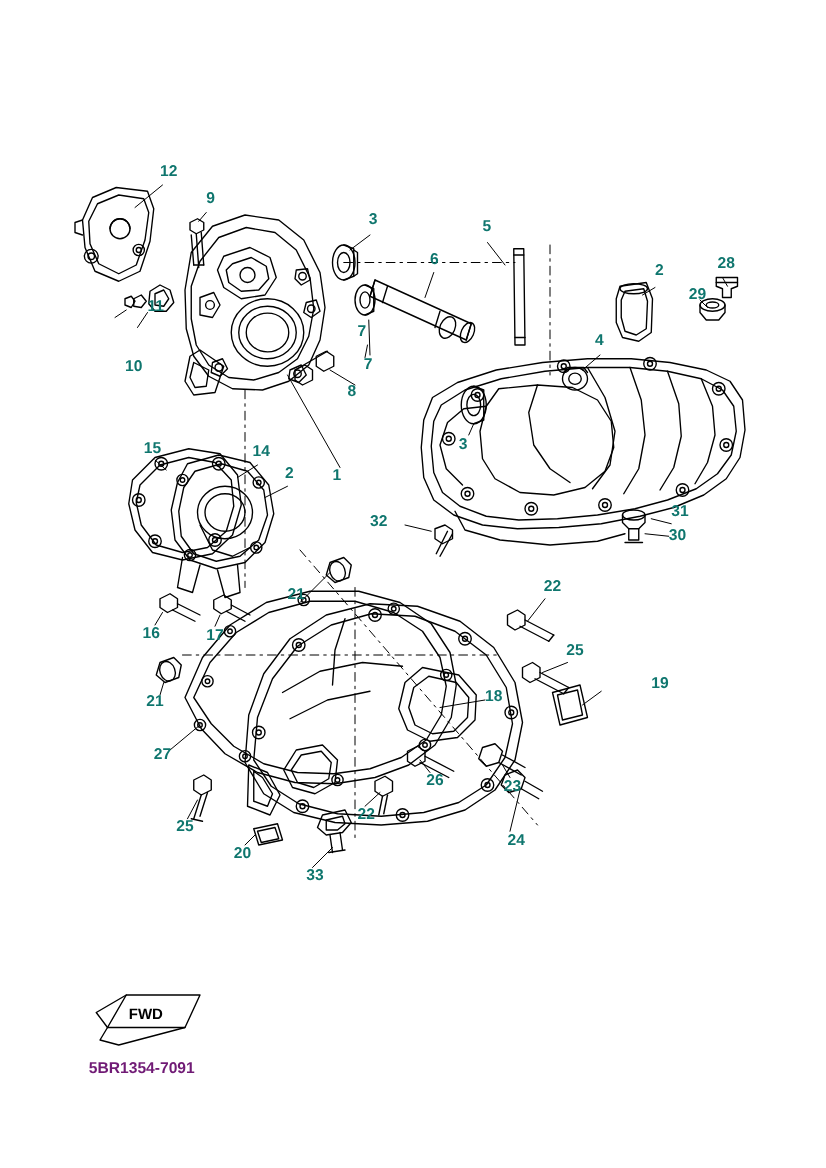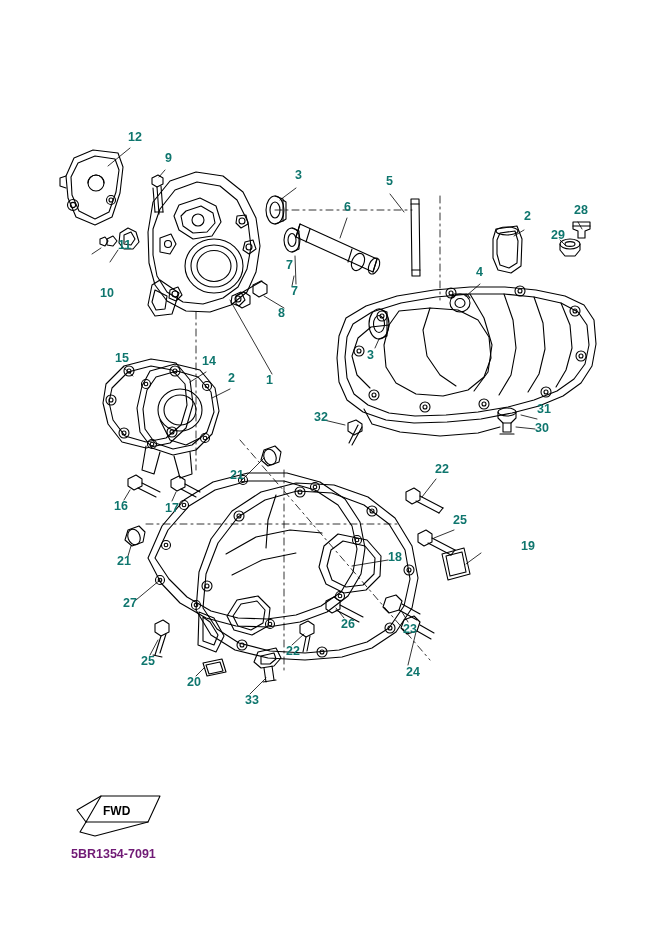--- a/index.html
+++ b/index.html
@@ -469,20 +469,20 @@
   <div class="callout" style="left:403px; top:623px;">23</div>
   <div class="callout" style="left:396px; top:666px;margin-left:10px;">24</div>
   <div class="callout" style="left:453px; top:514px;">25</div>
   <div class="callout" style="left:141px; top:655px;">25</div>
   <div class="callout" style="left:341px; top:618px;">26</div>
   <div class="callout" style="left:123px; top:597px;text-align:center;">27</div>
   <div class="callout" style="left:574px; top:204px;text-align:center;">28</div>
   <div class="callout" style="left:551px; top:229px;">29</div>
   <div class="callout" style="left:535px; top:422px;">30</div>
   <div class="callout" style="left:537px; top:403px;">31</div>
-  <div class="callout" style="left:314px; top:411px;">32</div>
+  <div class="callout" style="left:296px; top:411px;">32</div>
   <div class="callout" style="left:245px; top:694px;">33</div>
 
   <div class="fwd-label" style="left:103px; top:804px;">FWD</div>
 
   <div class="partnum" style="left:71px; top:847px;">5BR1354-7091</div>
 
 </div>
 
 </body></html>

